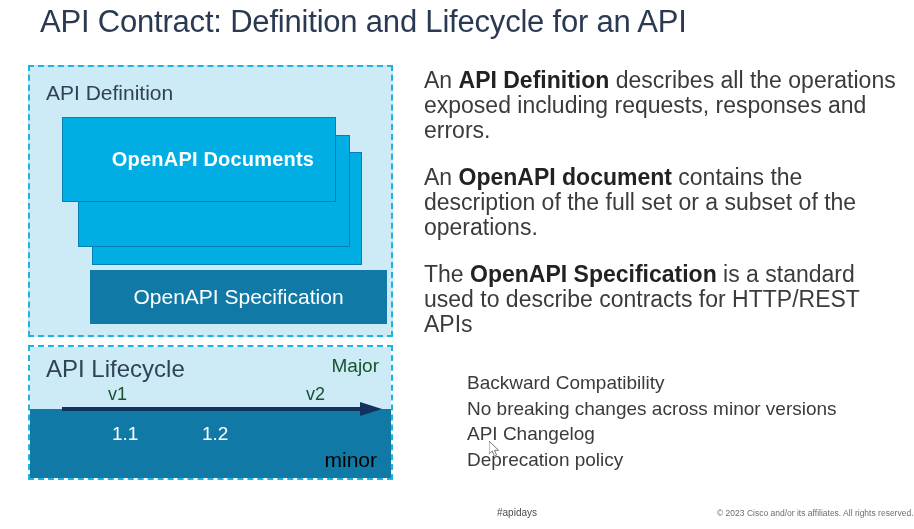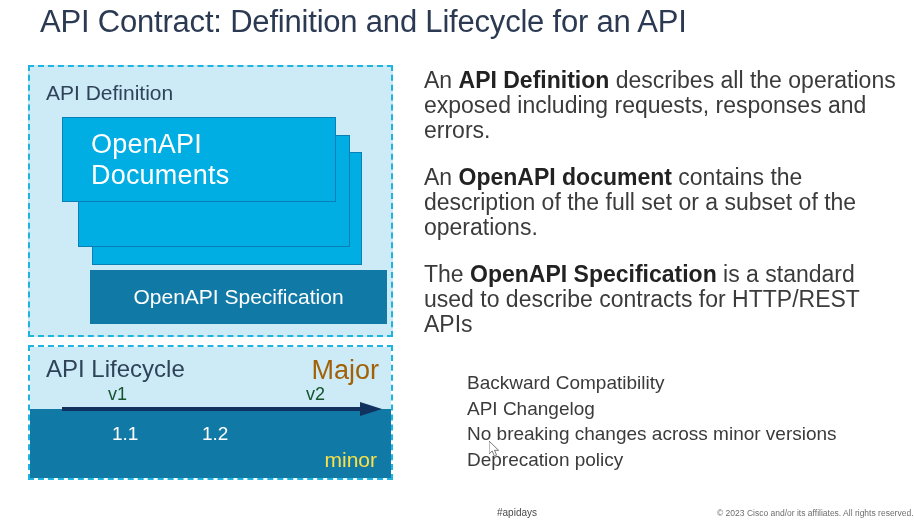--- a/index.html
+++ b/index.html
@@ -86,23 +86,23 @@
   .doc-card.front {
     left: 0;
     top: 0;
     width: 274px;
     height: 85px;
     display: flex;
     align-items: center;
     justify-content: center;
   }
   .doc-card-label {
-    font-size: 27px;
+    font-size: 20px;
     color: #ffffff;
-    font-weight: 400;
+    font-weight: 700;
     letter-spacing: 0.2px;
     margin-left: 28px;
   }
 
   
   .spec-bar {
     position: absolute;
     left: 60px;
     top: 203px;
     width: 297px;
@@ -141,22 +141,22 @@
     position: absolute;
     left: 16px;
     top: 8px;
     font-size: 24px;
     color: #2f4358;
   }
   .major-label {
     position: absolute;
     right: 12px;
     top: 8px;
-    font-size: 27px;
-    color: #a16207;
+    font-size: 19px;
+    color: #14532d;
   }
   .version-major {
     position: absolute;
     font-size: 18px;
     color: #14532d;
     margin-left: 36px;
   }
   .v1-label { left: 42px; top: 37px; }
   .v2-label { left: 240px; top: 37px; }
 
@@ -167,21 +167,21 @@
     top: 62px;
     right: 0;
     bottom: 0;
     background: #1179a6;
   }
   .minor-label {
     position: absolute;
     right: 14px;
     bottom: 6px;
     font-size: 21px;
-    color: #fde047;
+    color: #000000;
     text-align: right;
   }
   .minor-ver {
     position: absolute;
     top: 14px;
     font-size: 19px;
     color: #ffffff;
   }
   .m11 { left: 82px; }
   .m12 { left: 172px; }
@@ -316,22 +316,22 @@
   <p class="para">
     <span>An </span><b>OpenAPI document</b><span> contains the description of the full set or a subset of the operations.</span>
   </p>
   <p class="para">
     <span>The </span><b>OpenAPI Specification</b><span> is a standard used to describe contracts for HTTP/REST APIs</span>
   </p>
 </div>
 
 <div class="bullet-block">
   <div class="bullet-line">Backward Compatibility</div>
+  <div class="bullet-line">No breaking changes across minor versions</div>
   <div class="bullet-line">API Changelog</div>
-  <div class="bullet-line">No breaking changes across minor versions</div>
   <div class="bullet-line">Deprecation policy</div>
 </div>
 
 <div class="footer">
   <span class="footer-hashtag">#apidays</span>
   <span class="footer-copyright">© 2023  Cisco and/or its affiliates. All rights reserved.</span>
   <span class="footer-pagenum">7</span>
 </div>
 
 <svg class="cursor" viewBox="0 0 12 18">

